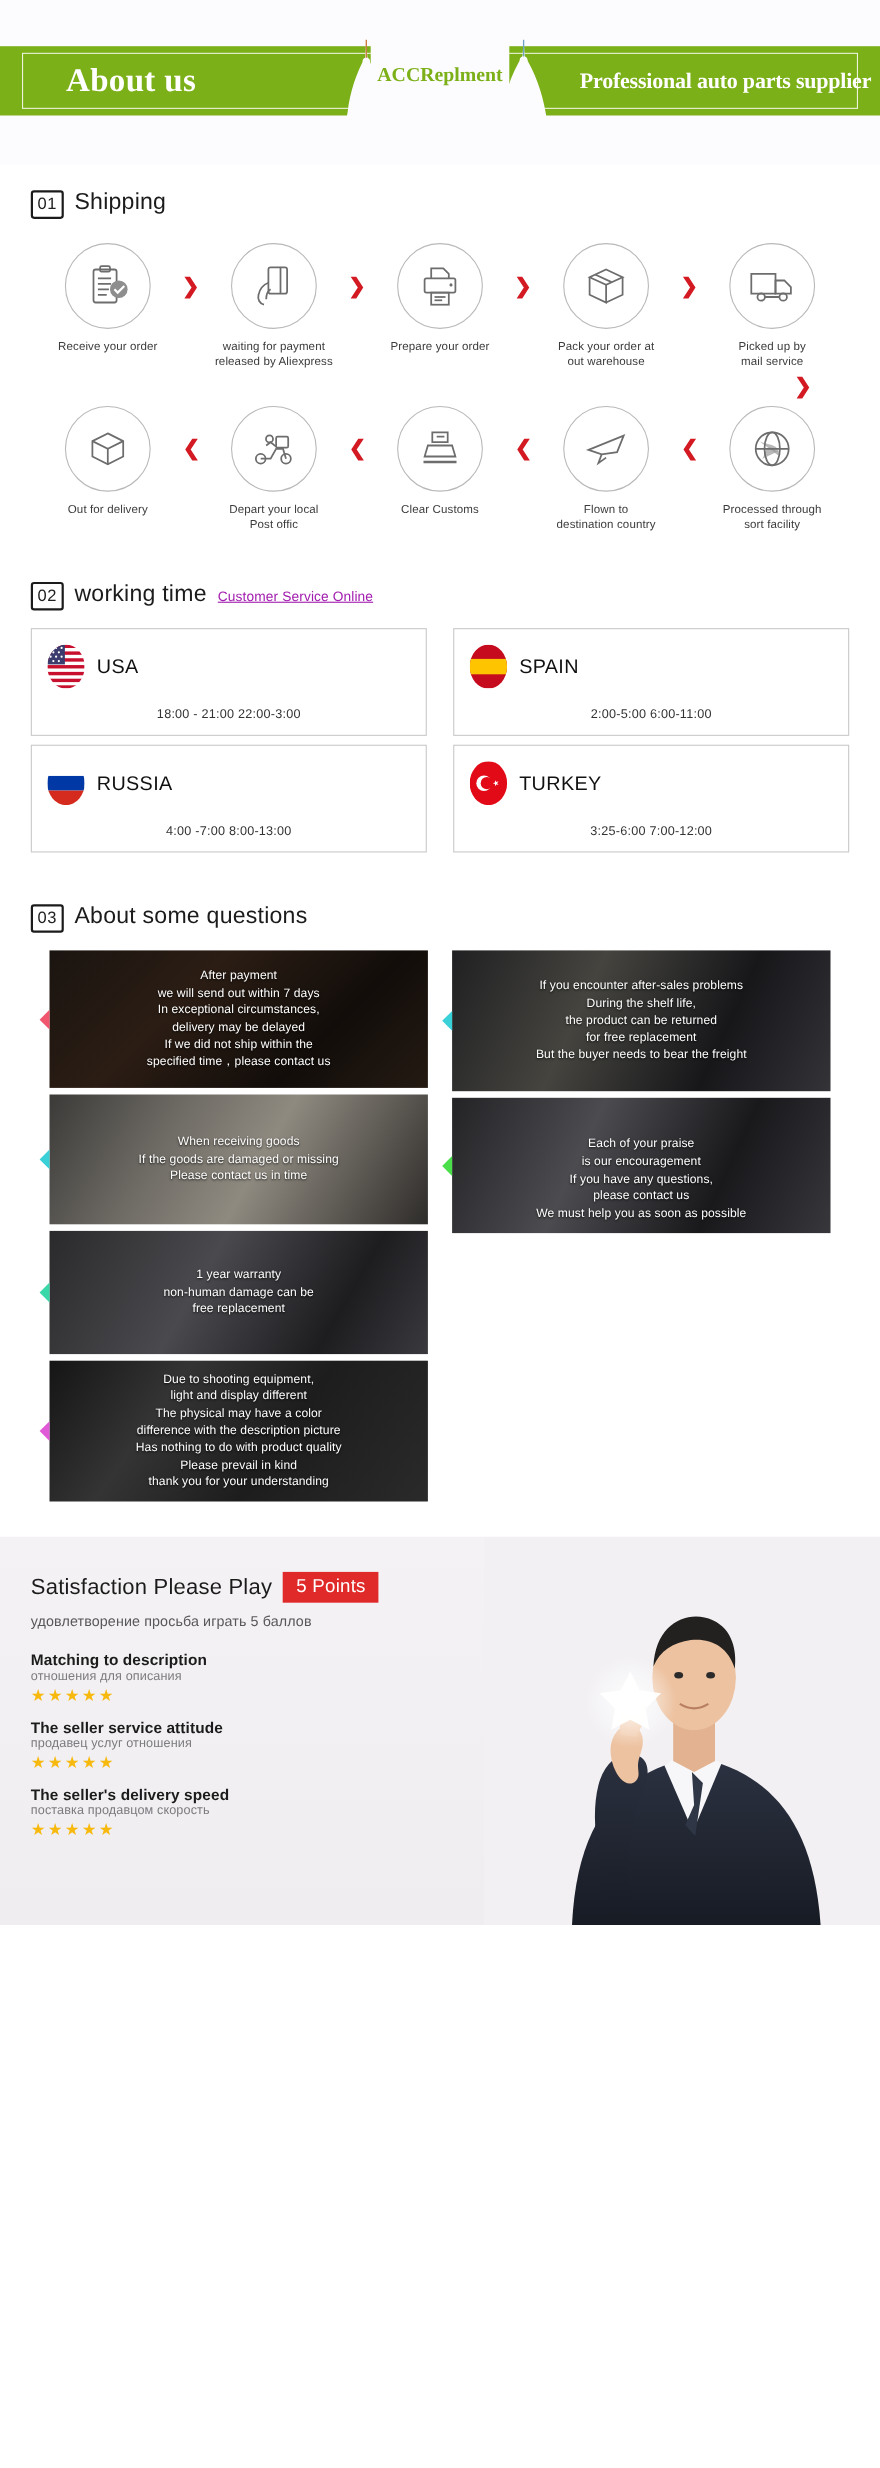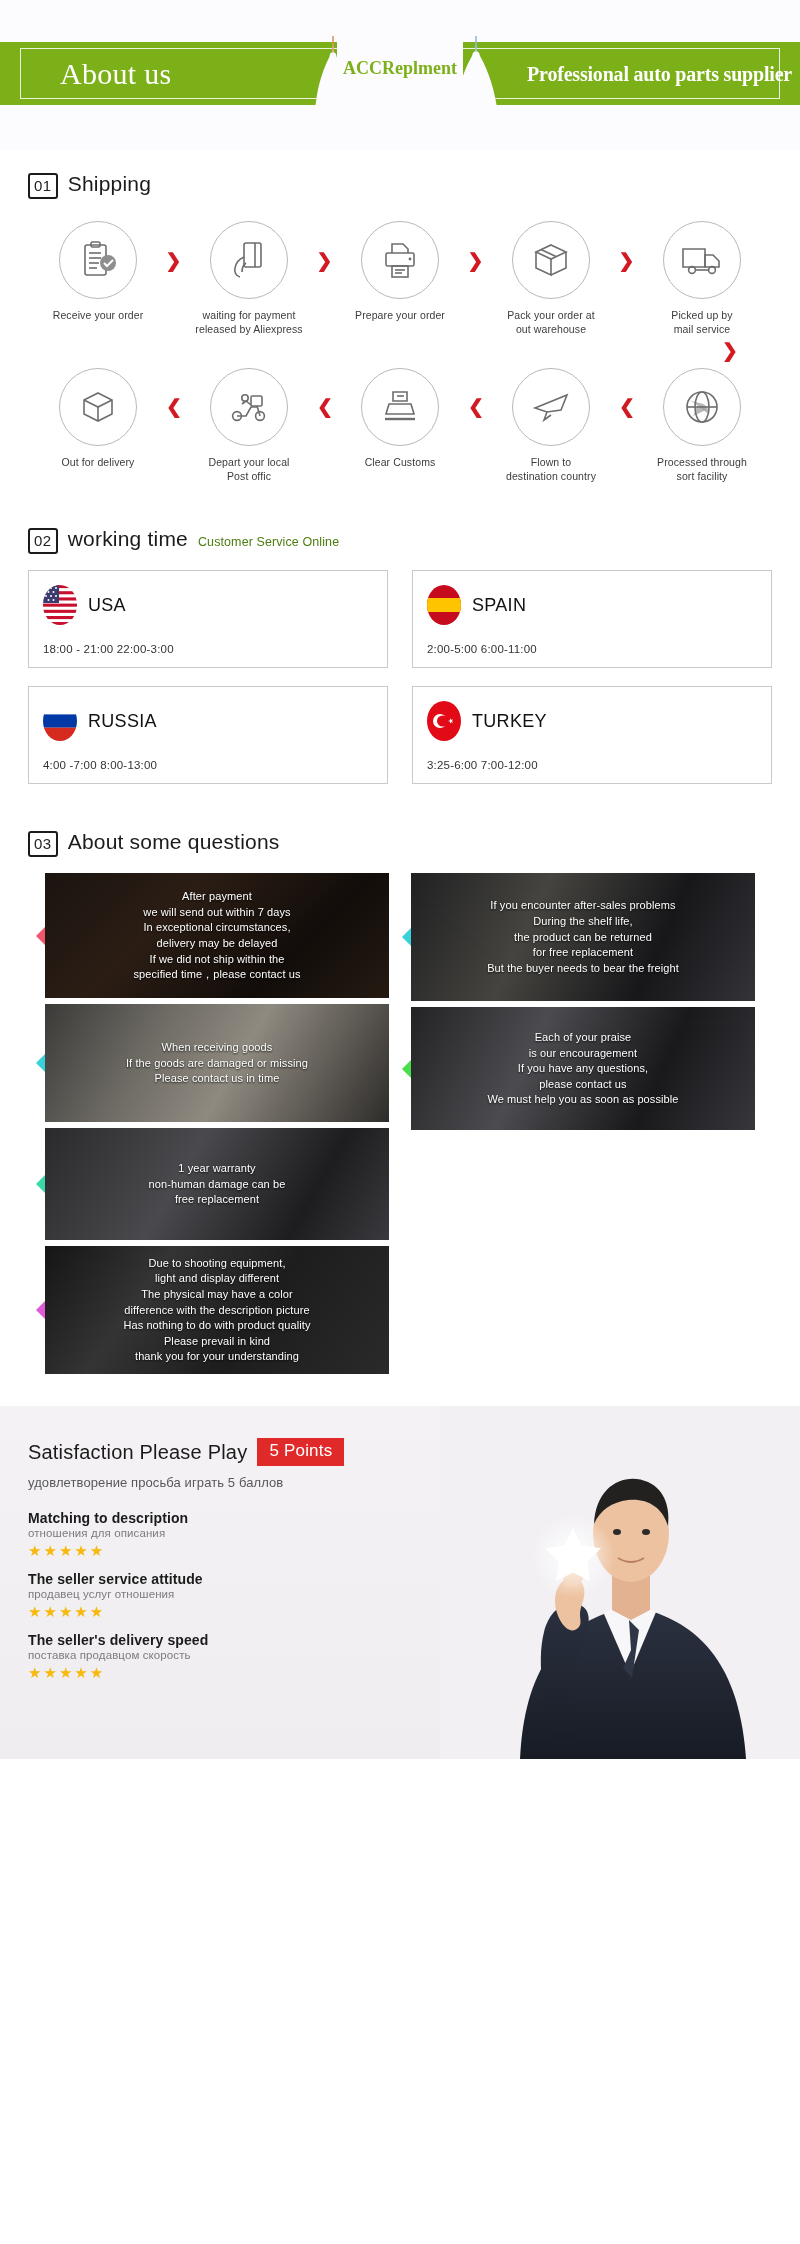--- a/index.html
+++ b/index.html
@@ -10,21 +10,21 @@
   }
   .page { width:800px; position:relative; background:#fff; }
 
   
   .header { position:relative; height:150px; background:#fcfbfd; overflow:hidden; }
   .hdr-bar { position:absolute; left:0; top:42px; width:800px; height:63px; background:#7cb018; }
   .hdr-bar-inner { position:absolute; left:20px; top:48px; width:760px; height:51px;
                    border:1px solid rgba(255,255,255,.85); }
   .hdr-left {
     position:absolute; left:60px; top:48px; height:51px; line-height:51px;
-    font-family:"Liberation Serif", serif; font-weight:normal; font-size:30px; color:#ffffff;
+    font-family:"Liberation Serif", serif; font-weight:bold; font-size:30px; color:#ffffff;
     letter-spacing:.3px; z-index:4;
   }
   .hdr-right {
     position:absolute; right:8px; top:52px; height:44px; line-height:44px;
     font-family:"Liberation Serif", serif; font-weight:bold; font-size:20px; color:#ffffff;
     letter-spacing:-.2px; z-index:4;
   }
   
   .notch { position:absolute; left:337px; top:26px; width:126px; height:100px; background:#fcfbfd; z-index:2; }
   .notch-brand {
@@ -34,40 +34,40 @@
   .spire { position:absolute; top:36px; width:0; height:0; z-index:3; }
   .spire svg { display:block; }
 
   
   .sec-head { display:flex; align-items:baseline; gap:10px; padding:0 0 0 28px; }
   .sec-num {
     display:inline-block; border:2px solid #1b1b1b; border-radius:3px;
     font-size:15px; line-height:1; padding:3px 4px 4px; font-weight:400; letter-spacing:.5px;
   }
   .sec-title { font-size:21px; font-weight:400; color:#1b1b1b; letter-spacing:.2px; }
-  .sec-sub { font-size:12.5px; color:#4d7c0f; letter-spacing:.1px; }
+  .sec-sub { font-size:12.5px; color:#a21caf; letter-spacing:.1px;text-decoration:underline; }
 
   
   .shipping { padding-top:22px; }
   .ship-row { display:flex; align-items:flex-start; justify-content:center; padding:0 12px; }
   .ship-step { width:125px; display:flex; flex-direction:column; align-items:center; }
   .ship-circle { width:78px; height:78px; border:1px solid #b9b9b9; border-radius:50%;
                  display:flex; align-items:center; justify-content:center; background:#fff; }
   .ship-circle svg { display:block; }
   .ship-label { margin-top:10px; text-align:center; font-size:10.5px; line-height:1.32;
                 color:#3c3c3c; letter-spacing:.1px; }
   .arrow { width:26px; height:78px; display:flex; align-items:center; justify-content:center;
            color:#d31a22; font-size:19px; font-weight:bold; }
   .arrow.flip { transform:scaleX(-1); }
   .arrow-down { width:100%; display:flex; justify-content:flex-end; padding-right:62px;
                 color:#d31a22; font-size:19px; font-weight:bold; margin:2px 0 6px; }
 
   
   .worktime { padding-top:44px; }
-  .wt-grid { display:grid; grid-template-columns:1fr 1fr; gap:18px 24px; padding:16px 28px 0; }
+  .wt-grid { display:grid; grid-template-columns:1fr 1fr; gap:8px 24px; padding:16px 28px 0;text-align:center; }
   .wt-card { border:1px solid #c9c9c9; background:#fff; padding:14px 14px 12px; }
   .wt-top { display:flex; align-items:center; gap:11px; }
   .flag { width:34px; height:40px; border-radius:50%; overflow:hidden; flex:0 0 34px; position:relative; }
   .flag svg { display:block; width:34px; height:40px; }
   .wt-country { font-size:18px; color:#111; letter-spacing:.3px; }
   .wt-hours { margin-top:18px; font-size:11.5px; color:#333; letter-spacing:.2px; }
 
   
   .questions { padding-top:46px; }
   .q-wrap { display:flex; gap:22px; padding:16px 45px 0; align-items:flex-start; }
@@ -405,21 +405,21 @@
           <span class="q-tip" style="border-right:9px solid #e05ad8;"></span>
           <p>Due to shooting equipment,<br>light and display different<br>The physical may have a color<br>difference with the description picture<br>Has nothing to do with product quality<br>Please prevail in kind<br>thank you for your understanding</p>
         </div>
       </div>
 
       <div class="q-col">
         <div class="q-card ph-garage" style="height:128px;">
           <span class="q-tip" style="border-right:9px solid #3ad0d8;"></span>
           <p>If you encounter after-sales problems<br>During the shelf life,<br>the product can be returned<br>for free replacement<br>But the buyer needs to bear the freight</p>
         </div>
-        <div class="q-card ph-team" style="height:123px;">
+        <div class="q-card ph-team" style="height:123px;align-items:flex-end;">
           <span class="q-tip" style="border-right:9px solid #4ade4a;"></span>
           <p>Each of your praise<br>is our encouragement<br>If you have any questions,<br>please contact us<br>We must help you as soon as possible</p>
         </div>
       </div>
     </div>
   </div>
 
   <div class="satisfaction">
 
     <svg class="sat-man" viewBox="0 0 360 353">

